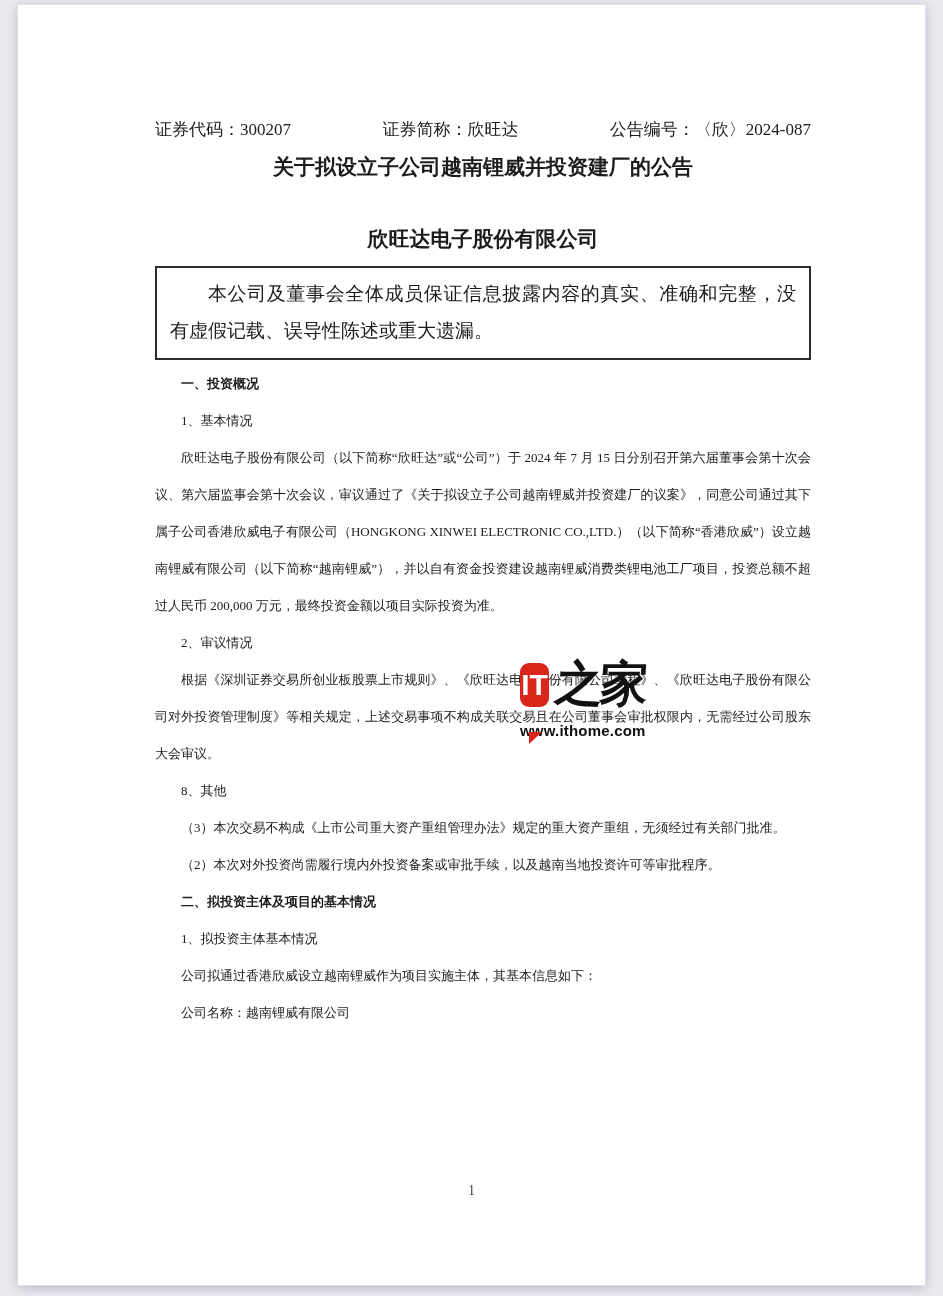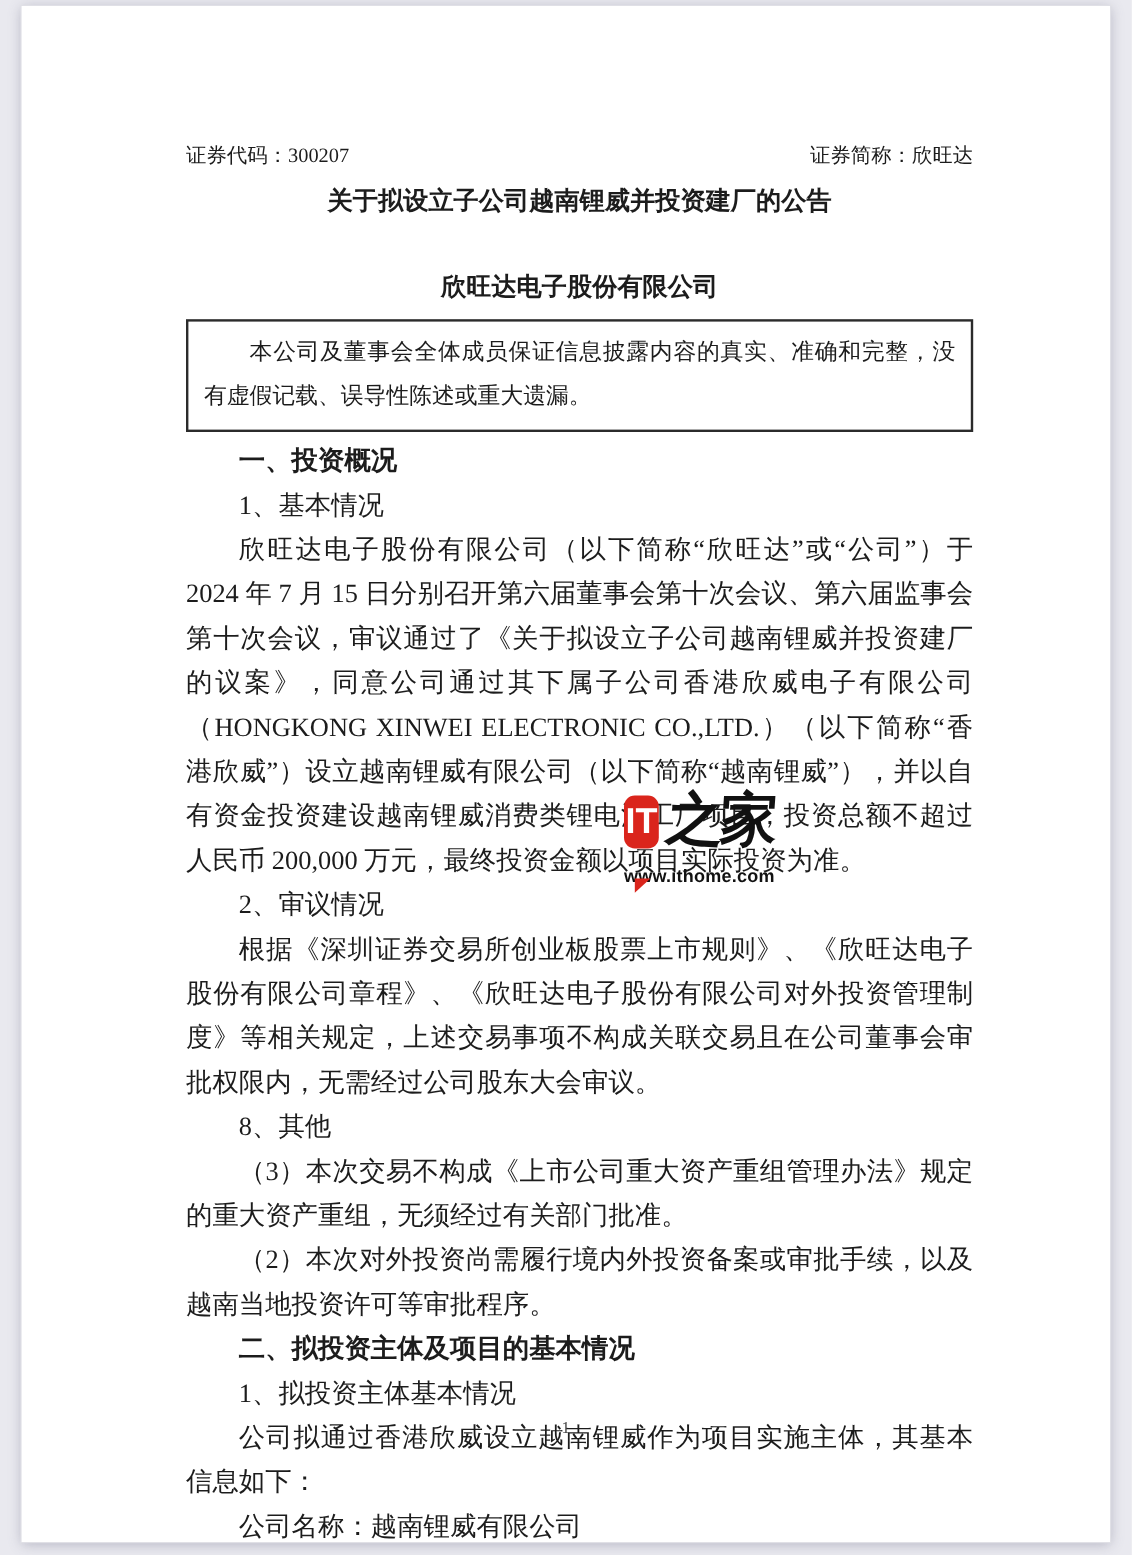--- a/index.html
+++ b/index.html
@@ -47,21 +47,21 @@
     margin-top: 12px;
     border: 2px solid #2b2b2b;
     padding: 7px 13px 9px 13px;
     font-size: 19px;
     line-height: 37px;
     text-indent: 2em;
     text-align: justify;
   }
   .doc-body {
     margin-top: 5px;
-    font-size: 22px;
+    font-size: 13px;
     line-height: 37px;
   }
   .doc-body .block {
     margin: 0;
     text-indent: 2em;
     text-align: justify;
   }
   .doc-body .heading { font-weight: bold; text-align: left; }
   .doc-body .subheading { text-align: left; }
   .page-number {
@@ -128,20 +128,21 @@
 </style>
 </head>
 <body>
 
 <div class="paper">
   <div class="content">
 
     <div class="header-row">
       <span>证券代码：300207</span>
       <span>证券简称：欣旺达</span>
+      <span>公告编号：〈欣〉2024-087</span>
     </div>
 
     <div class="title title-2">关于拟设立子公司越南锂威并投资建厂的公告</div>
     <div class="title title-1">欣旺达电子股份有限公司</div>
 
     <div class="disclaimer-box">本公司及董事会全体成员保证信息披露内容的真实、准确和完整，没有虚假记载、误导性陈述或重大遗漏。</div>
 
     <div class="doc-body">
         <p class="block heading">一、投资概况</p>
         <p class="block subheading">1、基本情况</p>

